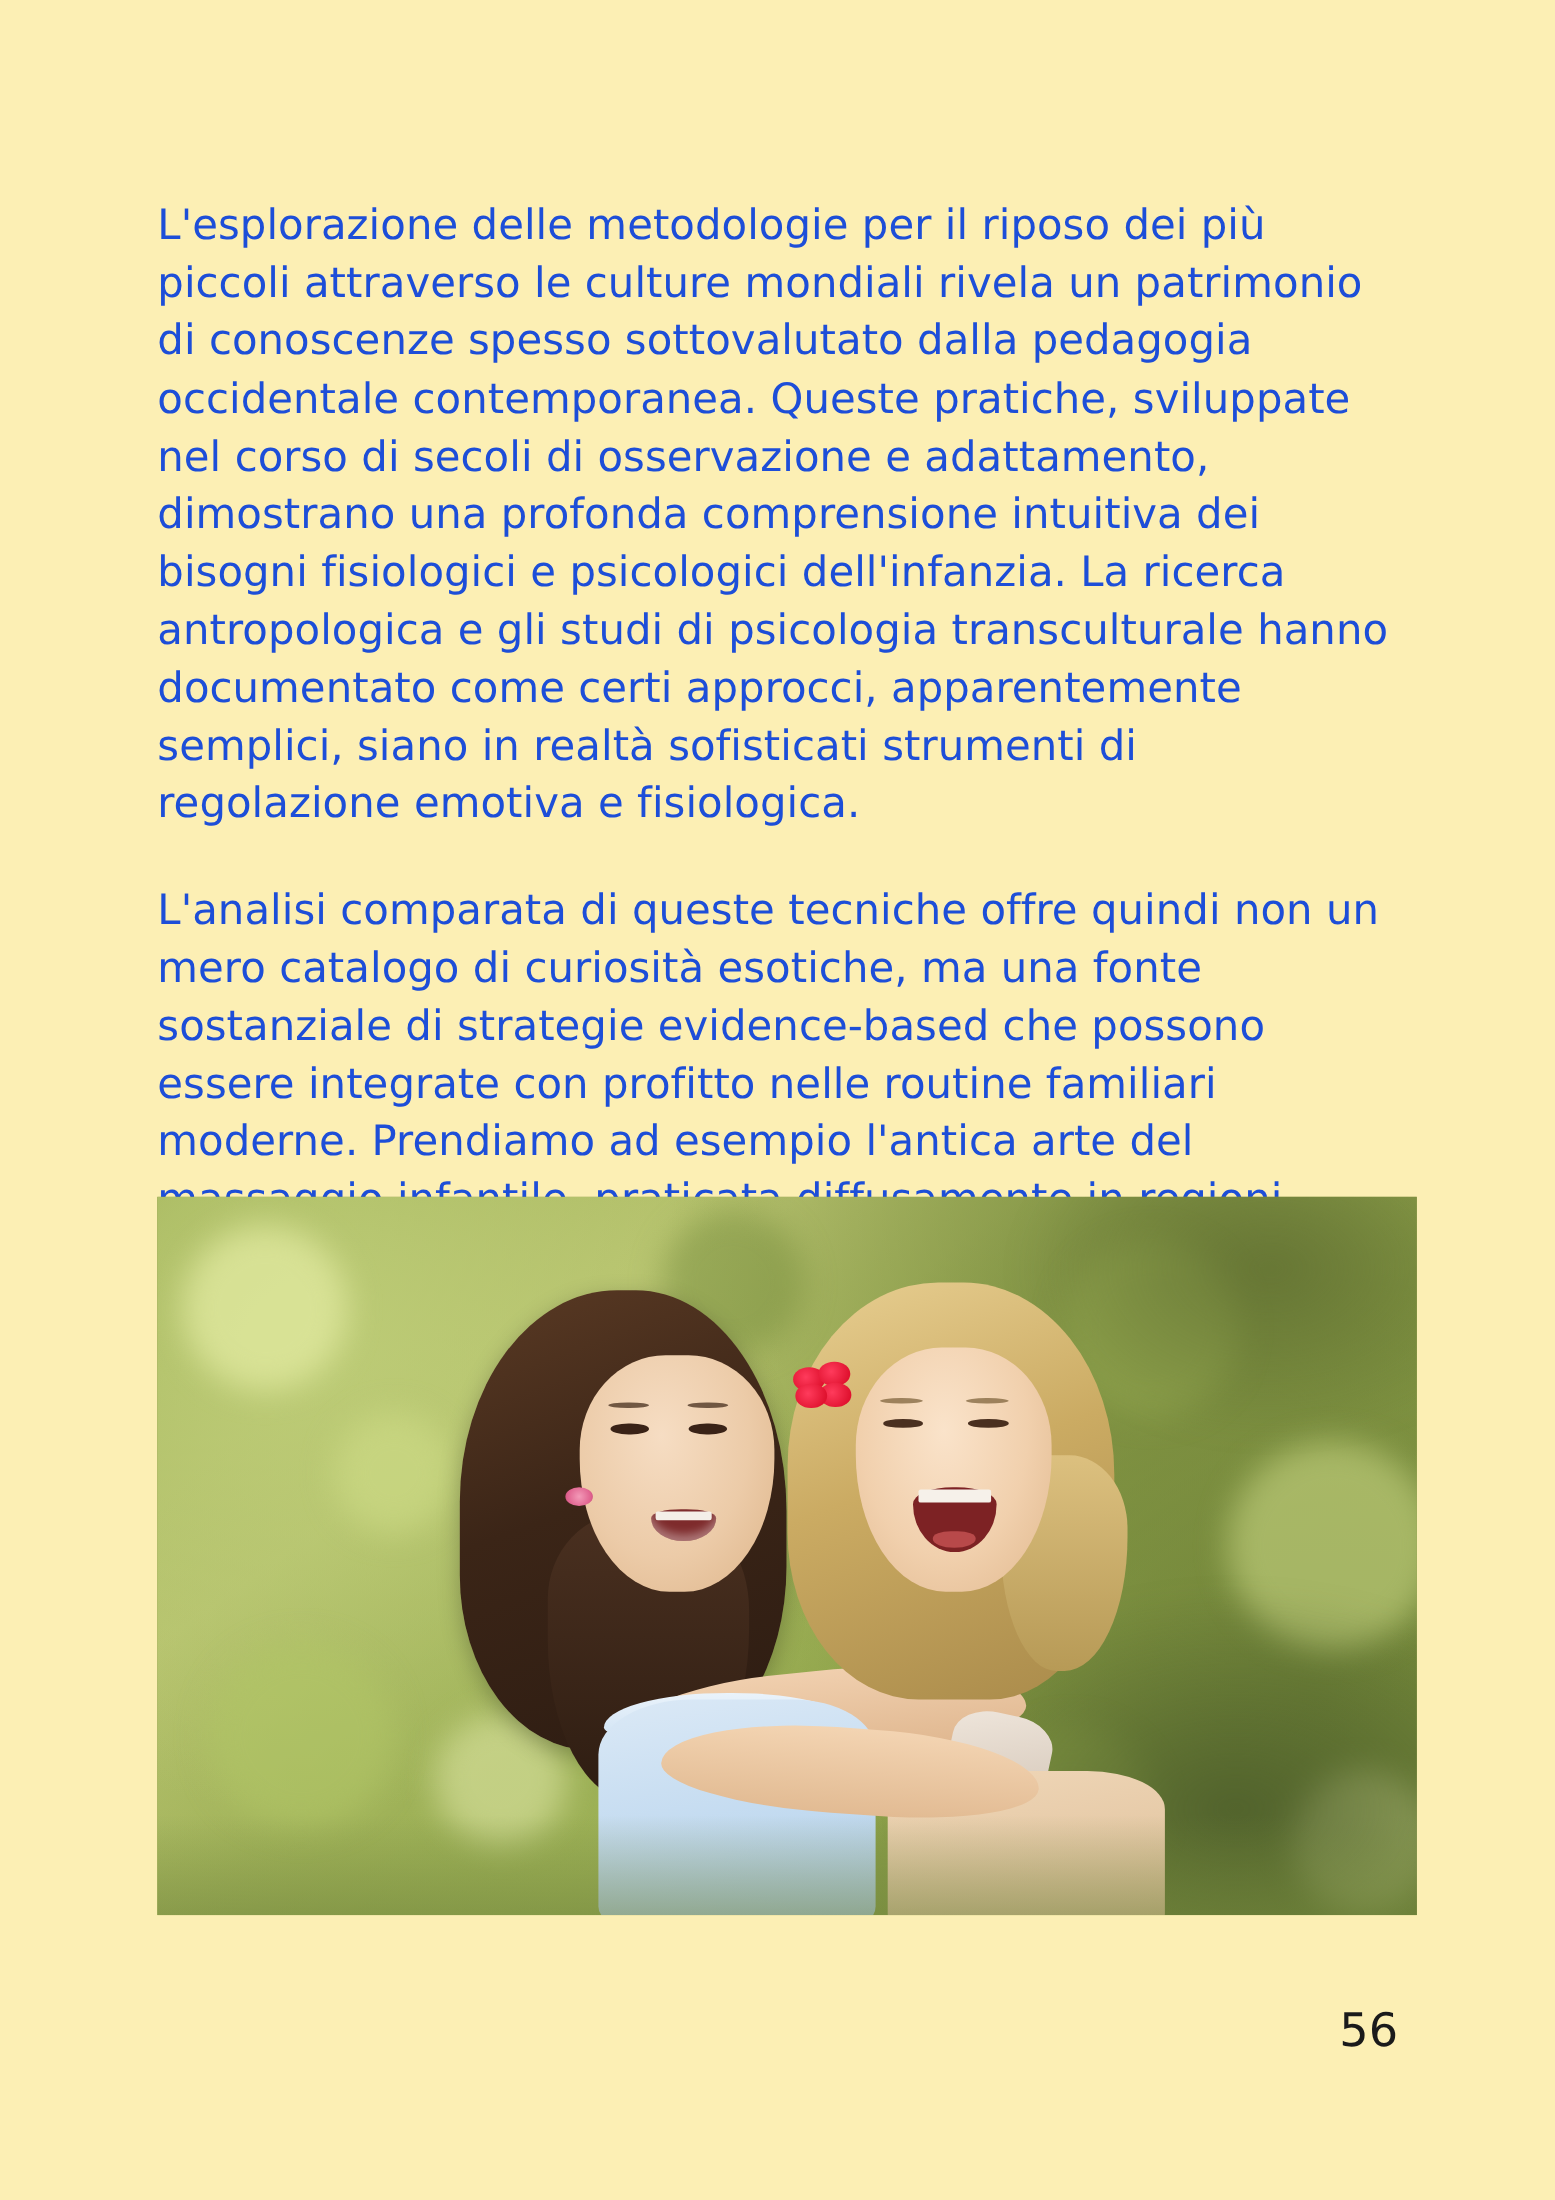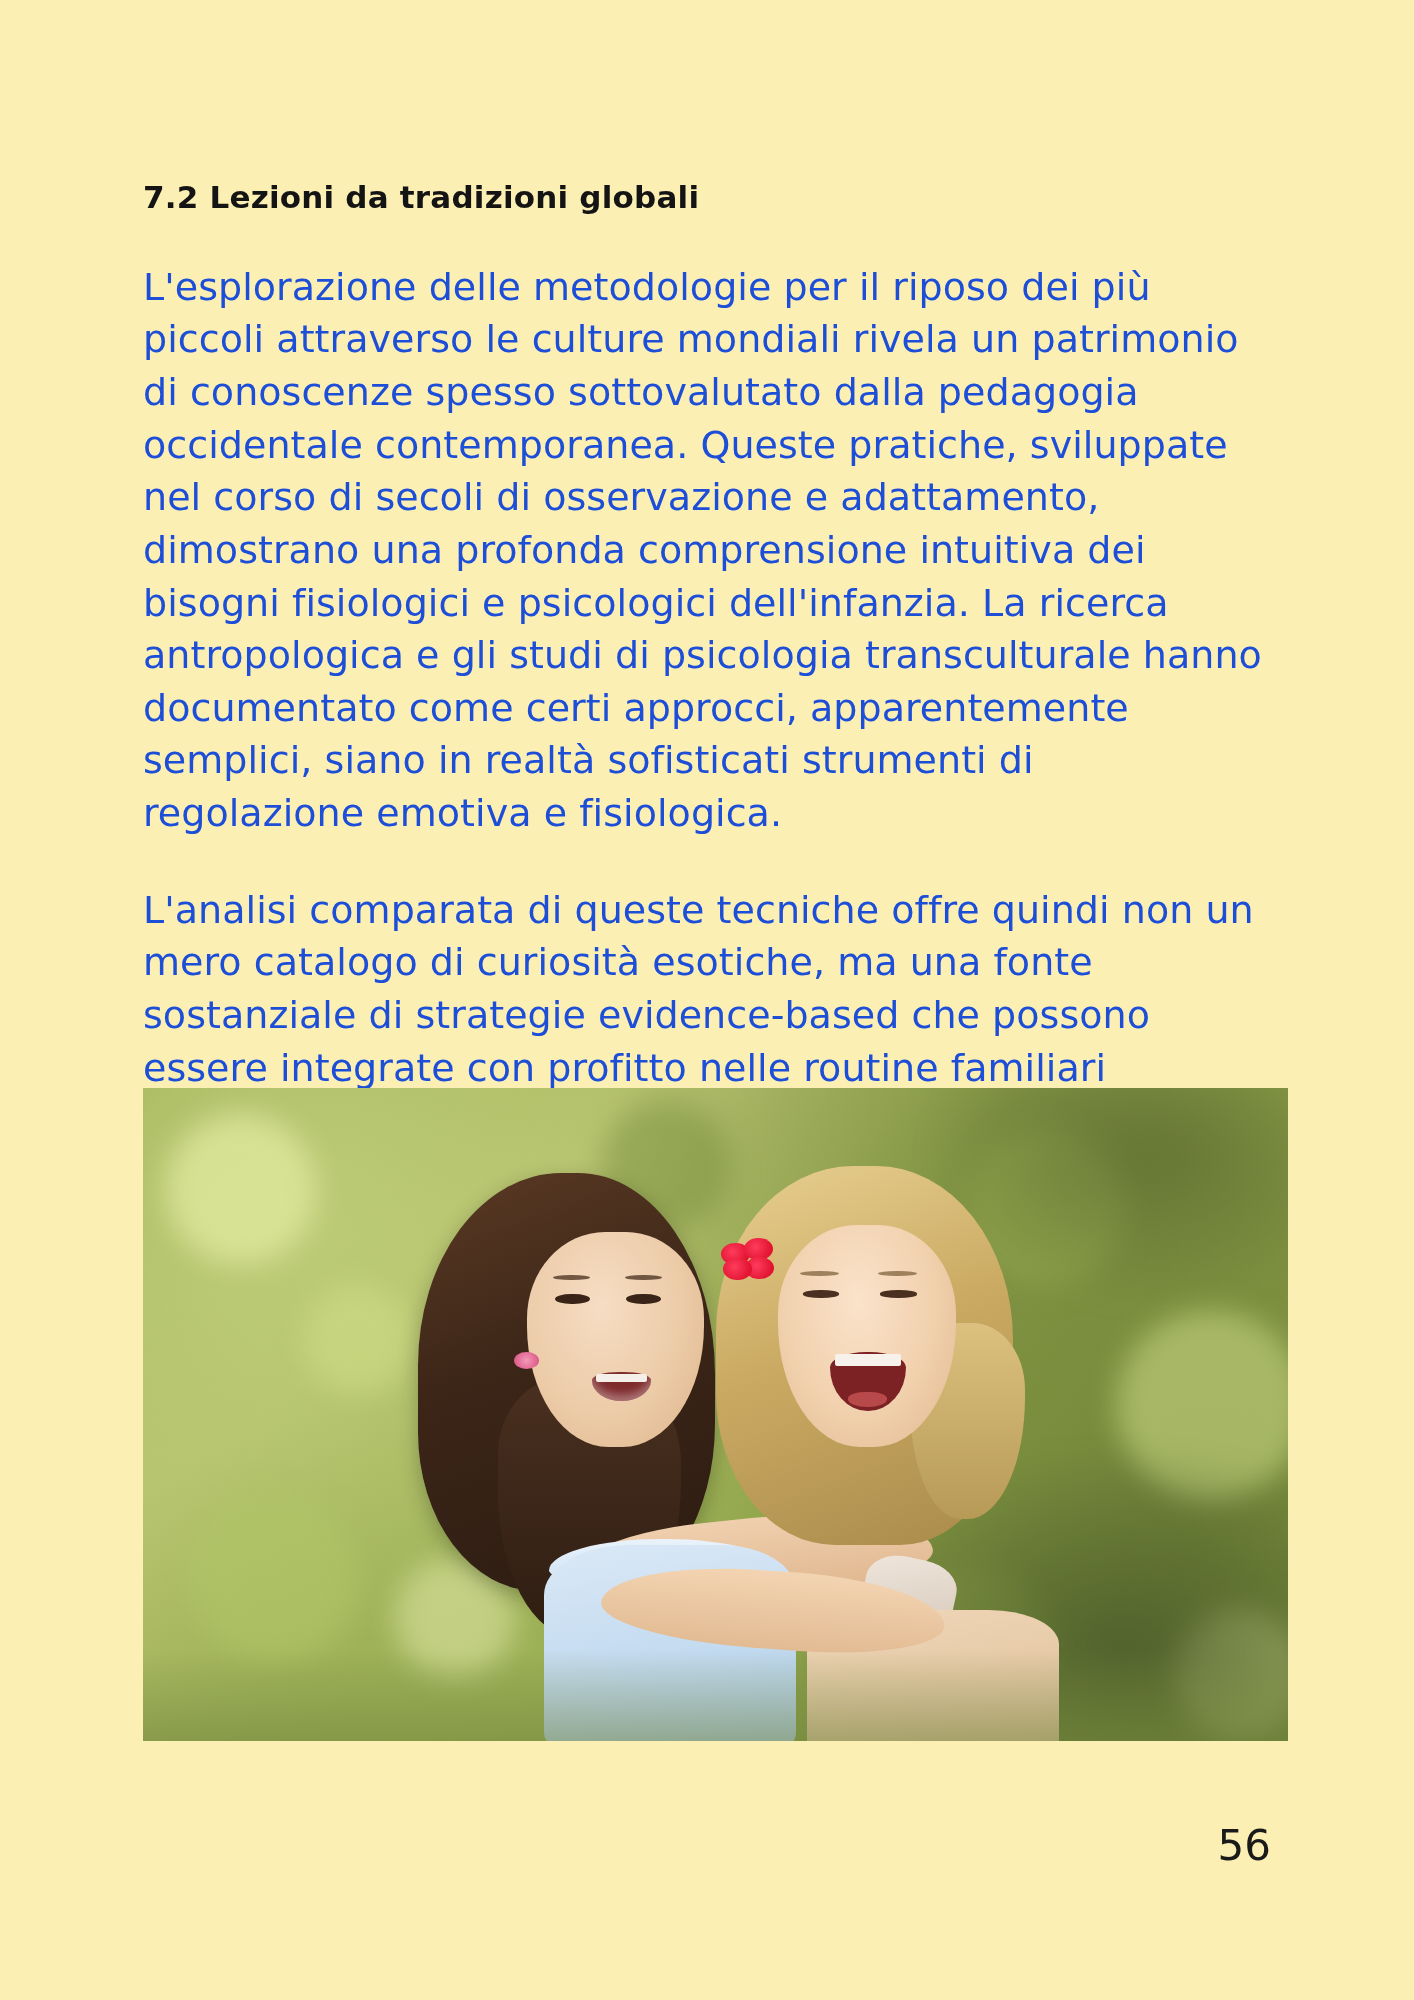--- a/index.html
+++ b/index.html
@@ -348,21 +348,20 @@
     color: #1a1a1a;
     font-family: "DejaVu Sans", sans-serif;
   }
 </style>
 </head>
 <body>
 
 <div class="page">
 
   <div class="content">
-    <h2 class="section-heading">7.2 Lezioni da tradizioni globali</h2>
     <p class="para">L'esplorazione delle metodologie per il riposo dei più piccoli attraverso le culture mondiali rivela un patrimonio di conoscenze spesso sottovalutato dalla pedagogia occidentale contemporanea. Queste pratiche, sviluppate nel corso di secoli di osservazione e adattamento, dimostrano una profonda comprensione intuitiva dei bisogni fisiologici e psicologici dell'infanzia. La ricerca antropologica e gli studi di psicologia transculturale hanno documentato come certi approcci, apparentemente semplici, siano in realtà sofisticati strumenti di regolazione emotiva e fisiologica.</p>
     <p class="para">L'analisi comparata di queste tecniche offre quindi non un mero catalogo di curiosità esotiche, ma una fonte sostanziale di strategie evidence-based che possono essere integrate con profitto nelle routine familiari moderne. Prendiamo ad esempio l'antica arte del massaggio infantile, praticata diffusamente in regioni come l'India e il Sudest asiatico.</p>
   </div>
 
   <div class="figure">
     <div class="photo">
       <div class="bg-base"></div>
       <div class="bokeh b1"></div>
       <div class="bokeh b2"></div>
       <div class="bokeh b3"></div>

